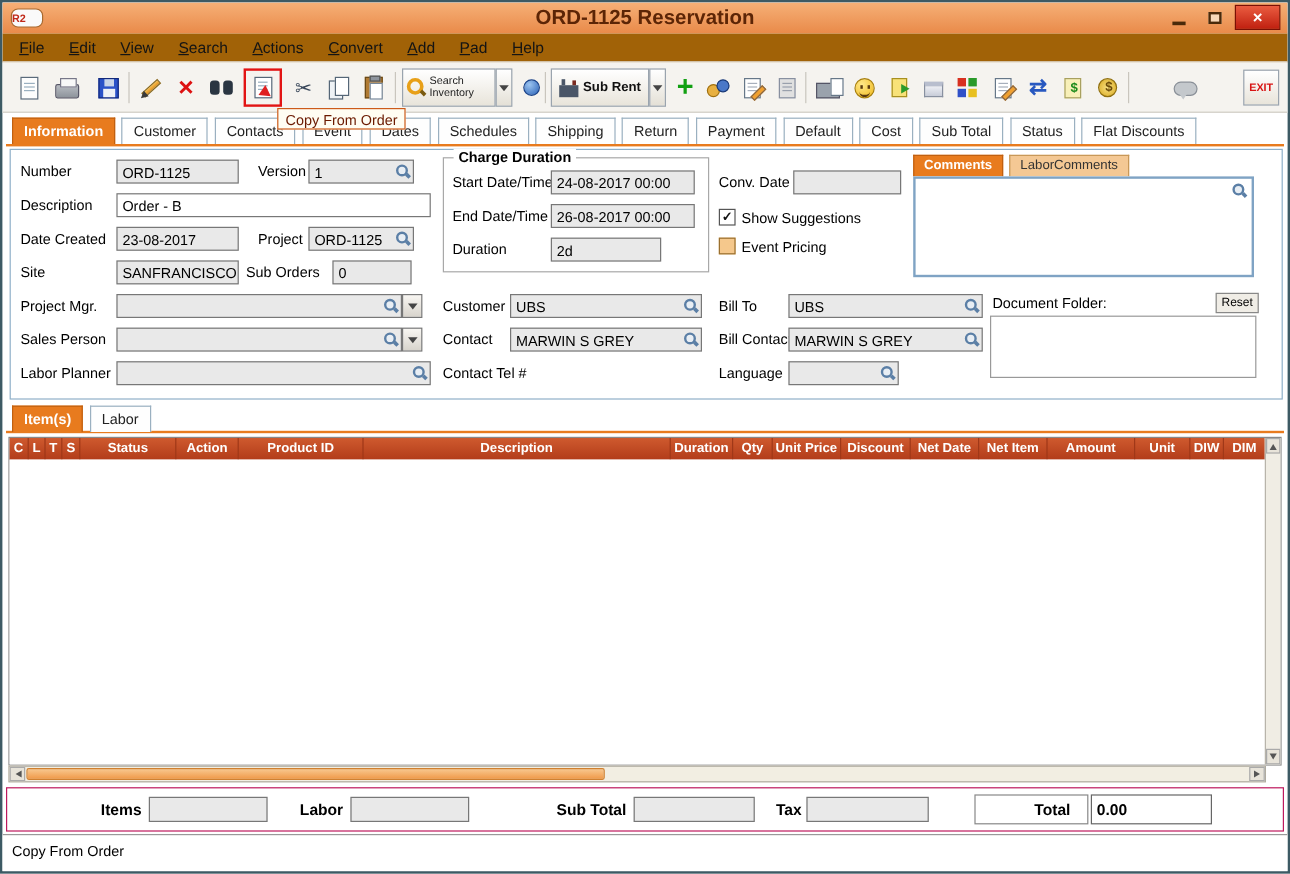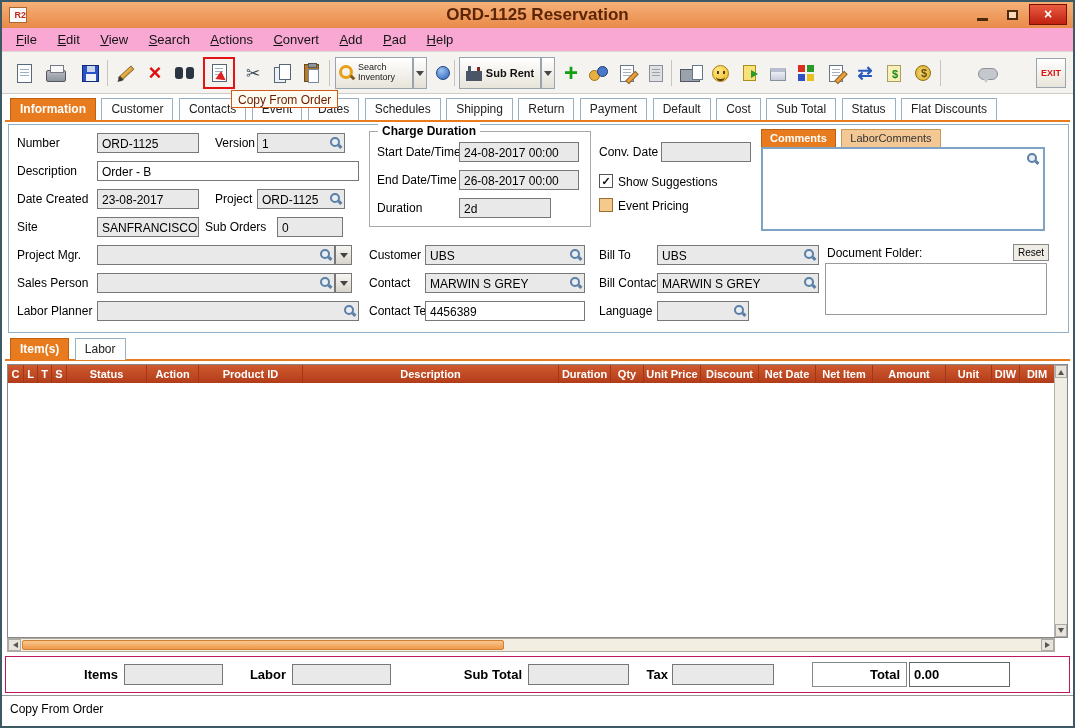--- a/index.html
+++ b/index.html
@@ -2,37 +2,37 @@
 <html><head>
 <meta charset="utf-8">
 <style>
   * { margin:0; padding:0; box-sizing:border-box; }
   body { font-family:"Liberation Sans", sans-serif; background:#888; }
   .window { position:relative; width:1075px; height:728px; border:2px solid #3d5a64; background:#fff; overflow:hidden; }
 
   
   .titlebar { position:absolute; left:0; top:0; right:0; height:26px;
     background:linear-gradient(#f6b077,#e98a49); }
-  .appicon { position:absolute; left:7px; top:5px; width:18px; height:16px; background:#fafafa;
-    border:1px solid #a86a30; border-radius:0; font-size:9px; font-weight:bold; color:#c02818;
-    text-align:right; line-height:14px; }
+  .appicon { position:absolute; left:7px; top:5px; width:27px; height:16px; background:#fafafa;
+    border:1px solid #a86a30; border-radius:6px; font-size:9px; font-weight:bold; color:#c02818;
+    text-align:left; line-height:14px; }
   .wtitle { position:absolute; left:0; right:0; top:0; height:26px; text-align:center;
     line-height:26px; font-size:17px; font-weight:bold; color:#5c2506; }
   .ctl-min { position:absolute; right:80px; top:3px; width:22px; height:20px; display:flex;
     align-items:flex-end; justify-content:center; cursor:pointer; }
   .ctl-min i { display:block; width:11px; height:3px; background:#4a2a0a; margin-bottom:4px; }
   .ctl-max { position:absolute; right:50px; top:3px; width:22px; height:20px; display:flex;
     align-items:center; justify-content:center; cursor:pointer; }
   .ctl-max i { display:block; width:11px; height:10px; border:2px solid #4a2a0a; background:#f8d8b8; }
   .ctl-close { position:absolute; right:6px; top:2px; width:38px; height:21px;
     background:linear-gradient(#ea5c40,#c02010); border:1px solid #7a1004; color:#fff;
     font-size:14px; font-weight:bold; text-align:center; line-height:19px; cursor:pointer; }
 
   
-  .menubar { position:absolute; left:0; top:26px; right:0; height:24px; background:#f9a8d4;
+  .menubar { position:absolute; left:0; top:26px; right:0; height:24px; background:#a16207;
     border-bottom:1px solid #dedad2; padding-left:6px; }
   .menu-item { display:inline-block; padding:4px 8px 0 8px; font-size:13px; color:#141414; cursor:pointer; }
   .menu-item::first-letter { text-decoration:underline; }
 
   
   .toolbar { position:absolute; left:0; top:50px; right:0; height:42px; background:#f5f3ef;
     border-bottom:1px solid #cfccc4; }
   .tbi { position:absolute; top:7px; width:28px; height:28px; display:flex; align-items:center;
     justify-content:center; cursor:pointer; }
   .tbi.hl { top:5px; width:32px; height:32px; border:2px solid #e21414; }
@@ -206,21 +206,21 @@
     display:flex; align-items:center; justify-content:center; cursor:pointer; }
   .hthumb { position:absolute; left:14px; top:1px; width:482px; height:10px;
     background:linear-gradient(#f8c78e,#f09a4a); border:1px solid #d08030; border-radius:2px; cursor:grab; }
 
   
   .summary { position:absolute; left:3px; right:3px; top:654px; height:37px; border:1px solid #be185d; background:#fff; }
   .slbl { position:absolute; top:10px; font-size:13px; font-weight:bold; text-align:right; color:#000; }
   .sfld { position:absolute; top:7px; height:21px; background:#e9e9e9; border:1px solid #777; font-size:12px; cursor:text; }
   .sfld .fval { position:absolute; left:4px; top:3px; }
   .total-label { position:absolute; left:806px; top:5px; width:95px; height:25px; border:1px solid #888;
-    background:#fff; font-size:13px; font-weight:bold; text-align:right; line-height:23px; padding-right:6px; }
+    background:#fff; font-size:13px; font-weight:bold; text-align:right; line-height:23px; padding-right:14px; }
   .total-fld { position:absolute; left:903px; top:5px; width:101px; height:25px; border:1px solid #666;
     background:#fff; font-size:13px; font-weight:bold; }
   .total-fld .fval { position:absolute; left:4px; top:4px; }
 
   
   .statusbar { position:absolute; left:0; right:0; top:693px; bottom:0; border-top:1px solid #999; background:#fff; }
   .statusbar .stext { position:absolute; left:8px; top:6px; font-size:12px; color:#000; }
 </style>
 </head>
 <body>
@@ -473,23 +473,20 @@
         <span class="fval">MARWIN S GREY</span>
         <span class="mag"></span>
       </div>
     <span class="lbl" style="left:590px;top:151px">Bill Contact</span>
     <div class="fld" style="left:648px;top:148px;width:162px">
         <span class="fval">MARWIN S GREY</span>
         <span class="mag"></span>
       </div>
 
     <span class="lbl" style="left:360px;top:179px">Contact Tel #</span>
-    <div class="fld w" style="left:416px;top:176px;width:160px">
-        <span class="fval">4456389</span>
-      </div>
     <span class="lbl" style="left:590px;top:179px">Language</span>
     <div class="fld" style="left:648px;top:176px;width:92px">
         <span class="fval"></span>
         <span class="mag"></span>
       </div>
 
     <div style="position:absolute;left:752px;top:4px;height:18px">
       <span class="minitab sel">Comments</span>
       <span class="minitab">LaborComments</span>
     </div>

